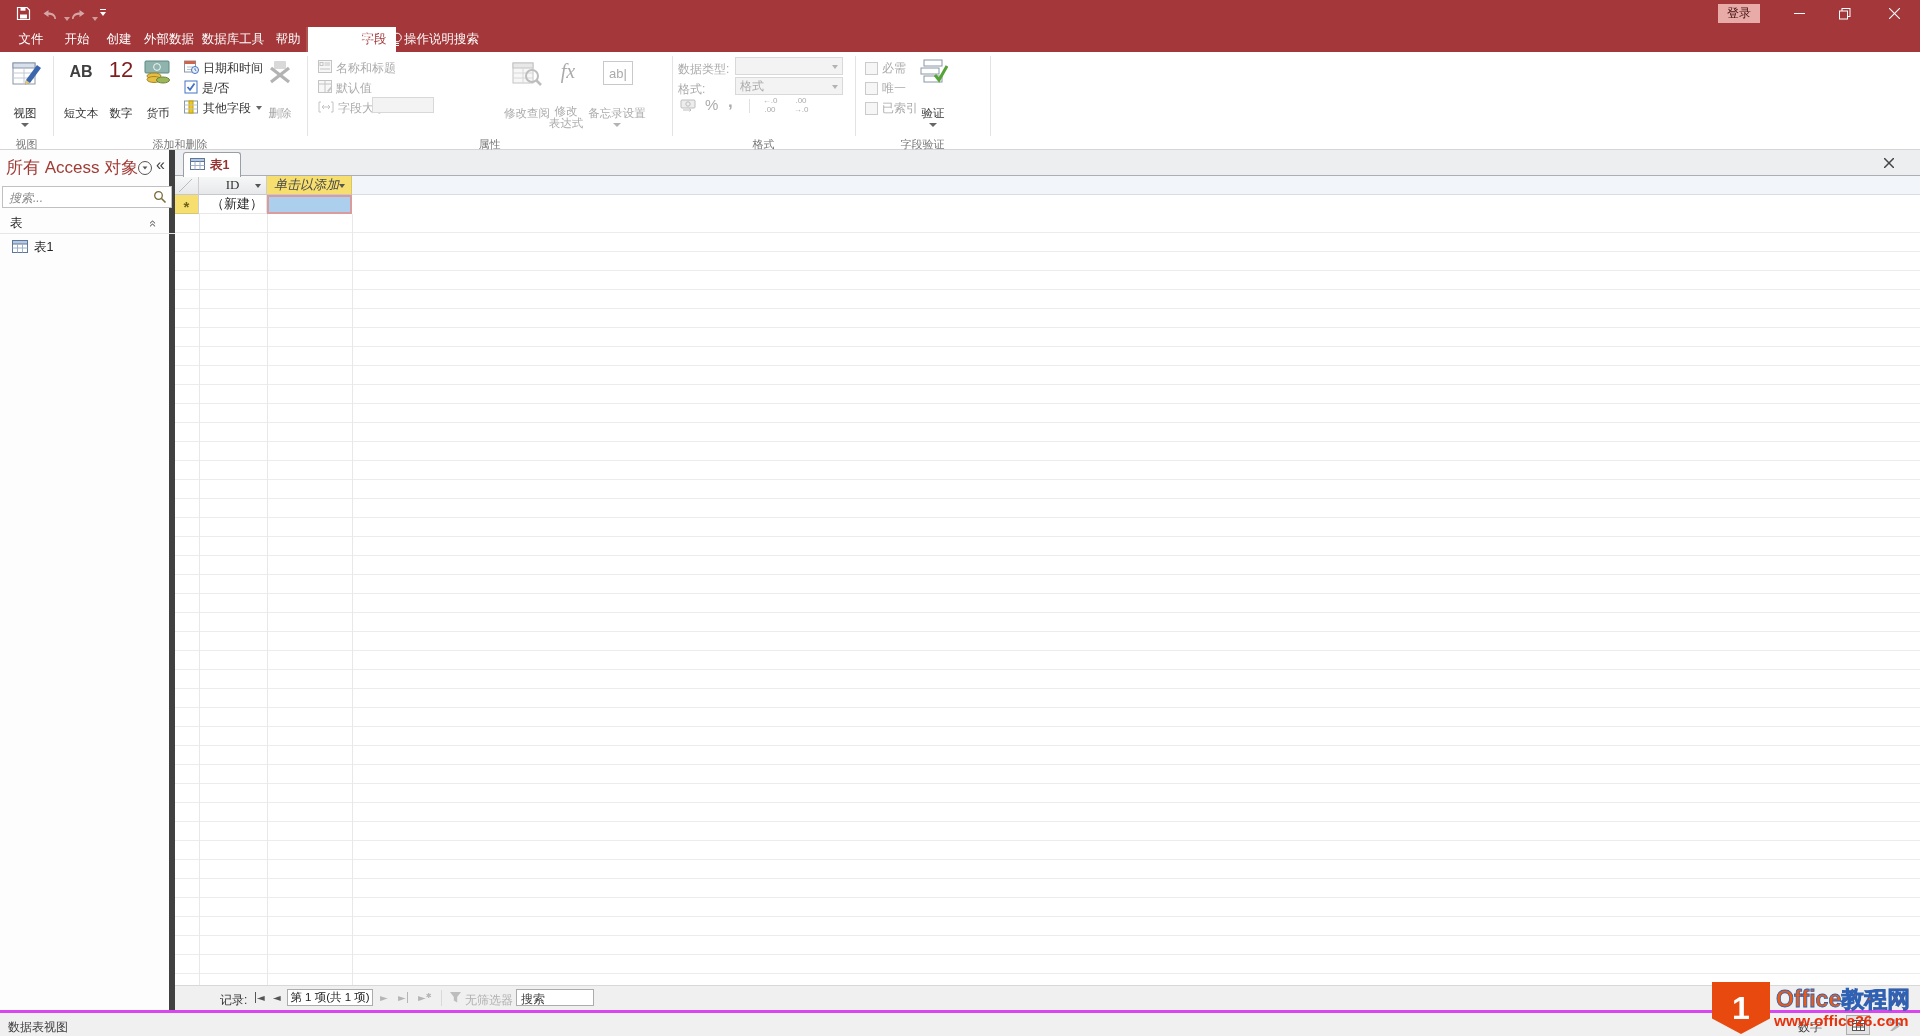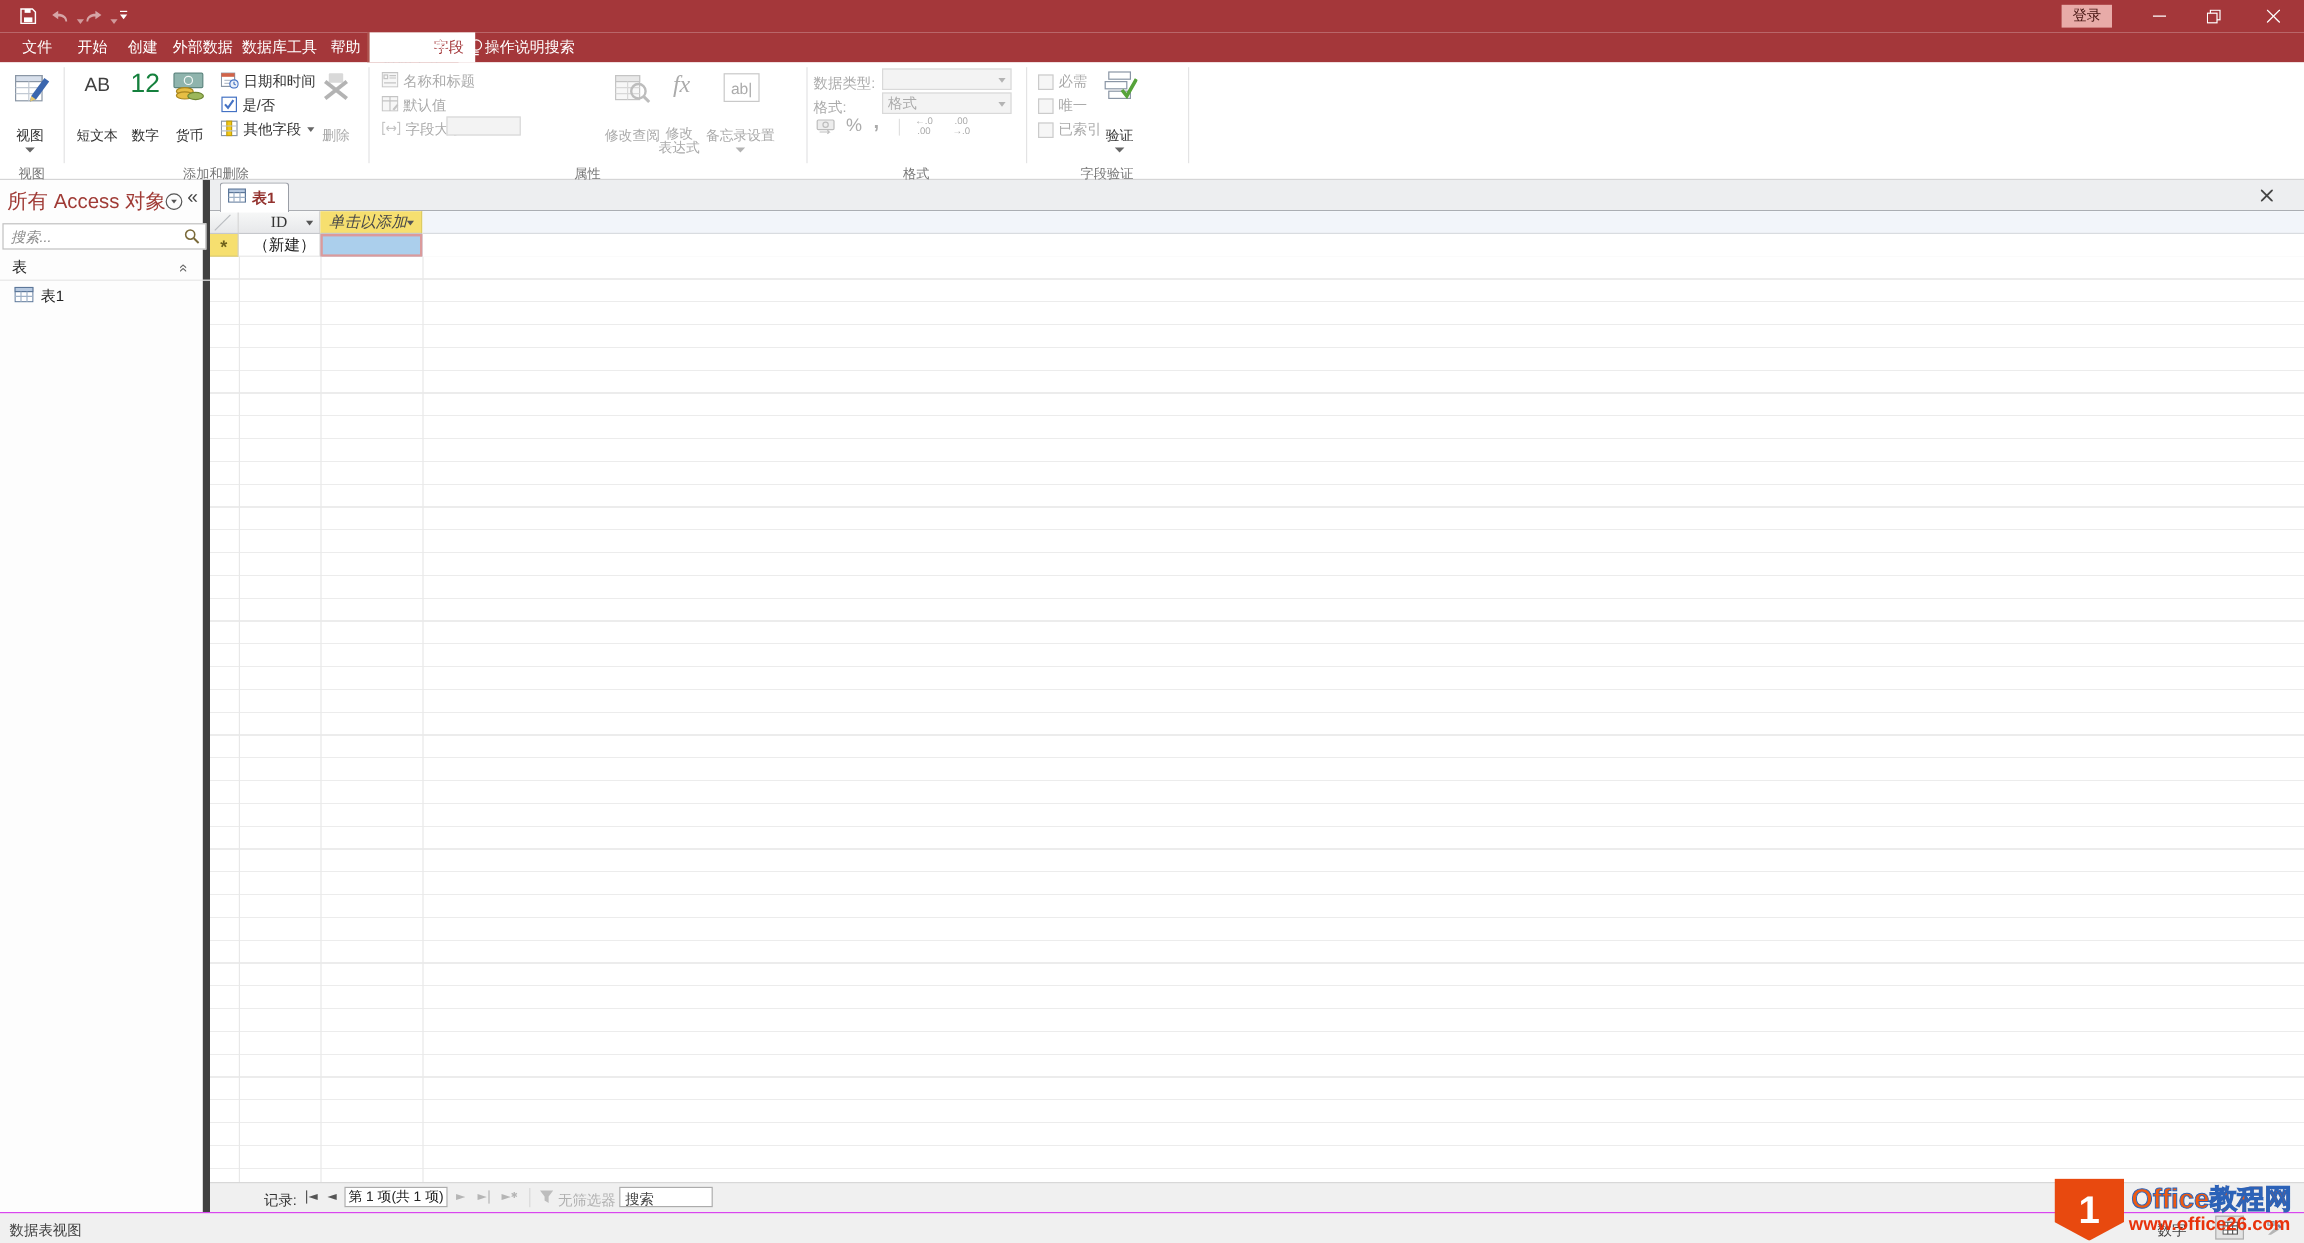--- a/index.html
+++ b/index.html
@@ -32,21 +32,21 @@
   .tabstrip{left:175px;top:150px;width:1745px;height:26px;background:#EDEEF0;border-bottom:1px solid #ABAEB3;box-sizing:border-box;}
   .doctab{position:absolute;left:8px;top:2px;width:56px;height:24px;background:#fff;border:1px solid #9A9EA6;border-bottom:none;border-radius:3px 3px 0 0;display:flex;align-items:center;z-index:2;}
   .sheet{left:175px;top:176px;width:1745px;height:809px;background:#fff;}
   .serif{font-family:"Liberation Serif","DejaVu Serif",serif;}
   .hdrcell{position:absolute;top:0;height:19px;background:linear-gradient(#F7F8F8,#E7E8EA);border-right:1px solid #CDCDCD;border-bottom:1px solid #C6C8CC;box-sizing:border-box;}
   .gridrows{position:absolute;left:0;top:38px;width:1745px;height:771px;
      background:repeating-linear-gradient(to bottom,#fff 0 18px,#ECECEC 18px 19px);}
   .vline{position:absolute;top:0;width:1px;height:771px;background:#E8E8E8;}
   
   .recbar{left:175px;top:985px;width:1745px;height:25px;background:#F0F0F0;border-top:1px solid #D8D8D8;box-sizing:border-box;}
-  .statusbar{left:0;top:1010px;width:1920px;height:26px;background:#F0F0F0;border-top:1px solid #d946ef;box-sizing:border-box;}
+  .statusbar{left:0;top:1010px;width:1920px;height:26px;background:#F0F0F0;border-top:3px solid #d946ef;box-sizing:border-box;}
   .navbtn{font-size:10px;color:#555;font-family:"DejaVu Sans",sans-serif;}
   .navbtn.off{color:#B5B5B5;}
   
   .wm-headline{font-size:42px;font-weight:bold;color:#000;letter-spacing:-1px;white-space:nowrap;}
   .wm-brand{font-size:23px;font-weight:bold;color:#F05A10;-webkit-text-stroke:0.8px #2B62B8;white-space:nowrap;}
   .wm-url{font-size:15.5px;font-weight:bold;color:#E8320C;white-space:nowrap;}
   .wm-logo{width:58px;height:52px;background:#E8490F;clip-path:polygon(0 0,100% 0,100% 70%,50% 100%,0 70%);
            display:flex;align-items:center;justify-content:center;color:#fff;font-size:32px;font-weight:bold;}
 </style>
 </head>
@@ -137,24 +137,24 @@
         <line x1="1" y1="18" x2="23" y2="18" stroke="#C2CAD4"></line>
       <line x1="12" y1="8" x2="12" y2="24" stroke="#C2CAD4"></line>
       <path d="M14 20 L25 5 L29 8 L18 23 L13 24.5 Z" fill="#3B66AE"></path>
       <path d="M13 24.5 L14 20 L18 23 Z" fill="#E8C96E"></path>
     </svg>
   </span>
   <div class="abs biglabel" style="left:0;top:106px;width:50px;">视图</div>
   <span class="abs tri" style="left:21px;top:123px;"></span>
   <div class="abs glabel" style="left:0;width:53px;">视图</div>
 
-  <div class="abs ctr" style="left:58px;top:60px;width:46px;height:24px;font-size:16px;font-weight:normal;color:#3F3F3F;">AB</div>
+  <div class="abs ctr" style="left:58px;top:60px;width:46px;height:24px;font-size:16px;font-weight:bold;color:#3F3F3F;">AB</div>
   <div class="abs biglabel" style="left:58px;top:106px;width:46px;">短文本</div>
 
-  <div class="abs ctr" style="left:102px;top:56px;width:38px;height:28px;font-size:22px;color:#15803d;">12</div>
+  <div class="abs ctr" style="left:102px;top:56px;width:38px;height:28px;font-size:22px;color:#7f1d1d;">12</div>
   <div class="abs biglabel" style="left:102px;top:106px;width:38px;">数字</div>
 
   <span class="abs" style="left:144px;top:59px;">
     <svg width="28" height="26" viewBox="0 0 28 26">
       <rect x="1" y="2" width="24" height="12" rx="1" fill="#8FB4AD" stroke="#5E8680"></rect>
       <circle cx="13" cy="8" r="3.4" fill="none" stroke="#F2F7F5"></circle>
       <ellipse cx="10" cy="17" rx="7" ry="3" fill="#E7BE44" stroke="#A8861F"></ellipse>
       <ellipse cx="10" cy="20.5" rx="7" ry="3" fill="#E7BE44" stroke="#A8861F"></ellipse>
       <ellipse cx="19" cy="21" rx="6.5" ry="3" fill="#9CB75B" stroke="#6D8634"></ellipse>
     </svg>

